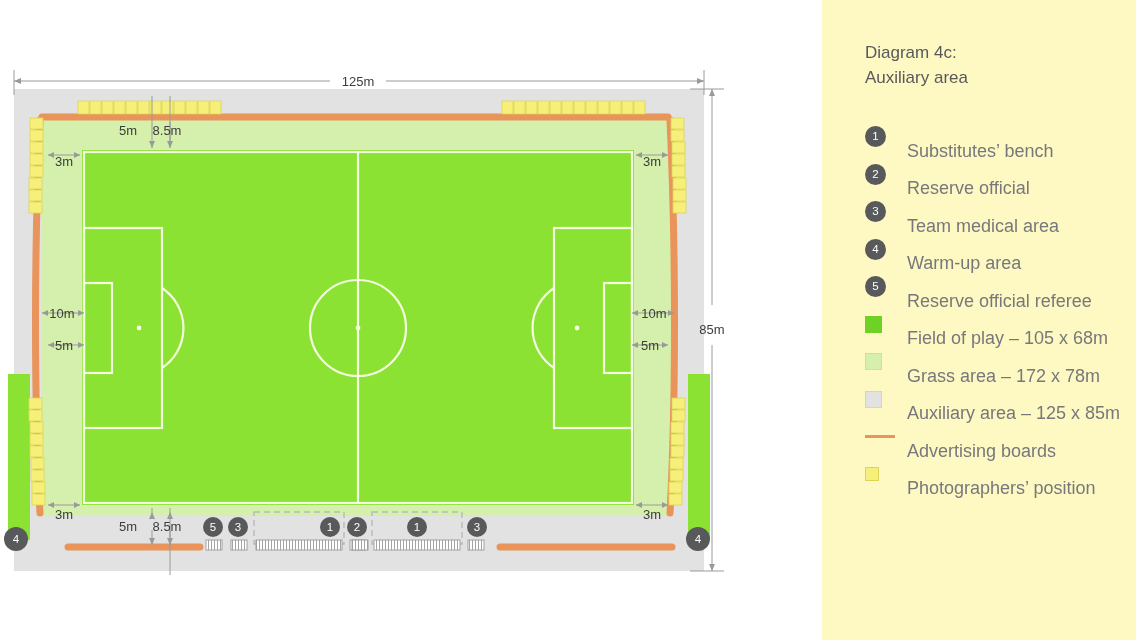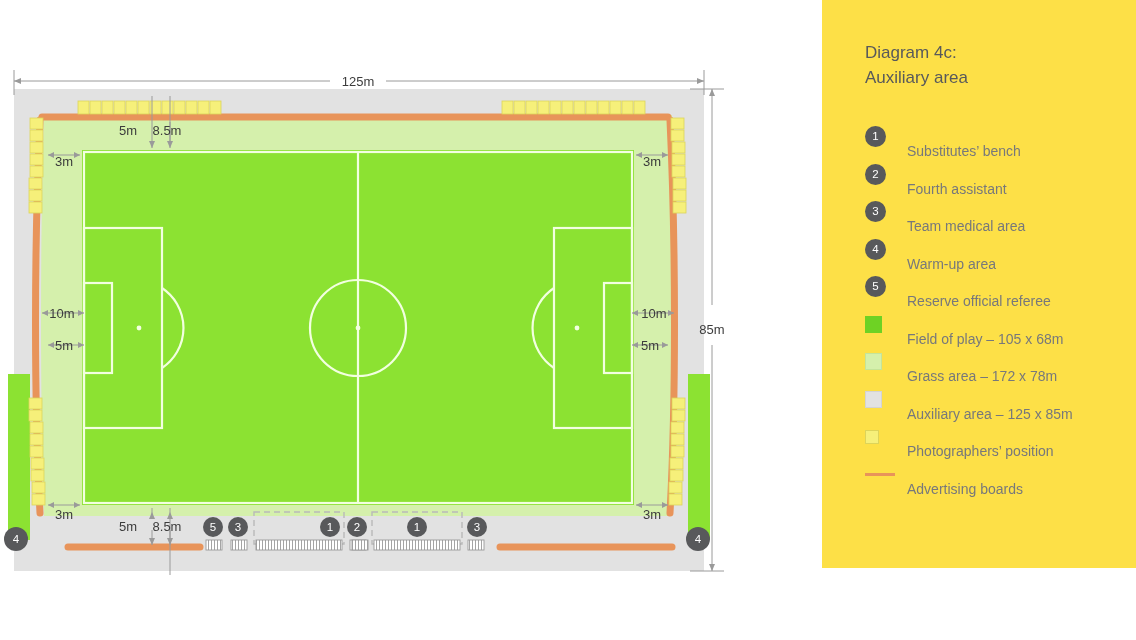--- a/index.html
+++ b/index.html
@@ -7,42 +7,42 @@
     width: 1136px; height: 640px;
     background: #ffffff;
     font-family: "Liberation Sans", sans-serif;
     overflow: hidden;
   }
   #root { position: relative; width: 1136px; height: 640px; }
 
   
   #legend-panel {
     position: absolute; left: 822px; top: 0;
-    width: 314px; height: 568px;
-    background: #fde047;
+    width: 314px; height: 640px;
+    background: #fef9c3;
   }
   #legend-title {
     position: absolute; left: 43px; top: 40px;
     font-size: 17px; color: #58595b; line-height: 25px;
     font-weight: 400; white-space: pre-line;
   }
   #legend-list {
     position: absolute; left: 43px; top: 118px;
     width: 270px;
   }
   .legend-row {
     display: flex; align-items: center;
     height: 37.5px;
   }
   .legend-marker {
     width: 42px; flex: 0 0 42px;
     display: flex; align-items: center; justify-content: flex-start;
   }
   .legend-label {
-    font-size: 14px; color: #77787b; white-space: nowrap; margin-top: 29px;
+    font-size: 18px; color: #77787b; white-space: nowrap; margin-top: 29px;
   }
   .num-badge {
     width: 21px; height: 21px; border-radius: 50%;
     background: #58595b; color: #ffffff;
     font-size: 11.5px; line-height: 21px; text-align: center;
     display: inline-block;
   }
   .swatch { width: 17px; height: 17px; display: inline-block; }
   .sw-field { background: #6ed224; }
   .sw-grass { background: #d5f0ac; border: 1px solid #c4e49a; }
@@ -363,21 +363,21 @@
         <span class="legend-marker">
           <span class="num-badge">1</span>
         </span>
         <span class="legend-label">Substitutes’ bench</span>
       </div>
 
       <div class="legend-row">
         <span class="legend-marker">
           <span class="num-badge">2</span>
         </span>
-        <span class="legend-label">Fourth assistant</span>
+        <span class="legend-label">Reserve official</span>
       </div>
 
       <div class="legend-row">
         <span class="legend-marker">
           <span class="num-badge">3</span>
         </span>
         <span class="legend-label">Team medical area</span>
       </div>
 
       <div class="legend-row">
@@ -411,28 +411,28 @@
       <div class="legend-row">
         <span class="legend-marker">
           <span class="swatch sw-aux"></span>
         </span>
         <span class="legend-label">Auxiliary area – 125 x 85m</span>
       </div>
 
 
       <div class="legend-row">
         <span class="legend-marker">
+          <span class="solid-line"></span>
+        </span>
+        <span class="legend-label">Advertising boards</span>
+      </div>
+
+      <div class="legend-row">
+        <span class="legend-marker">
           <span class="sw-photo"></span>
         </span>
         <span class="legend-label">Photographers’ position</span>
-      </div>
-
-      <div class="legend-row">
-        <span class="legend-marker">
-          <span class="solid-line"></span>
-        </span>
-        <span class="legend-label">Advertising boards</span>
       </div>
 
     </div>
   </div>
 
 </div>
 
 </body></html>

